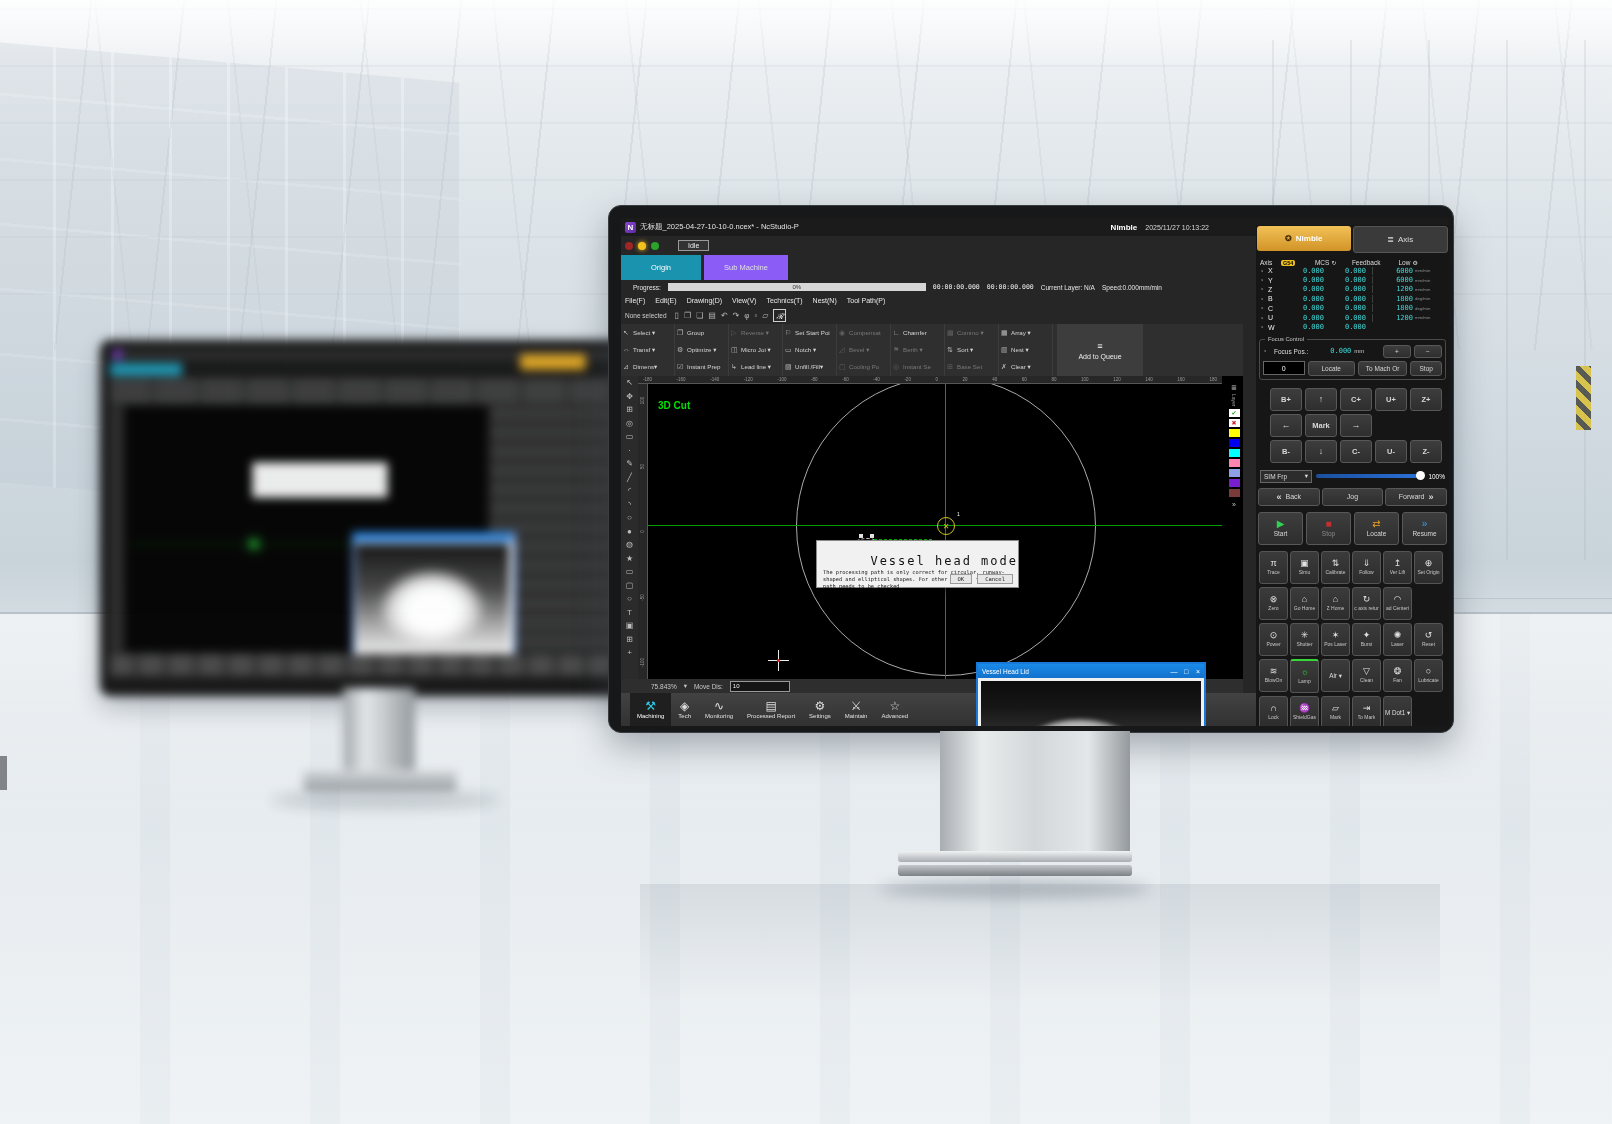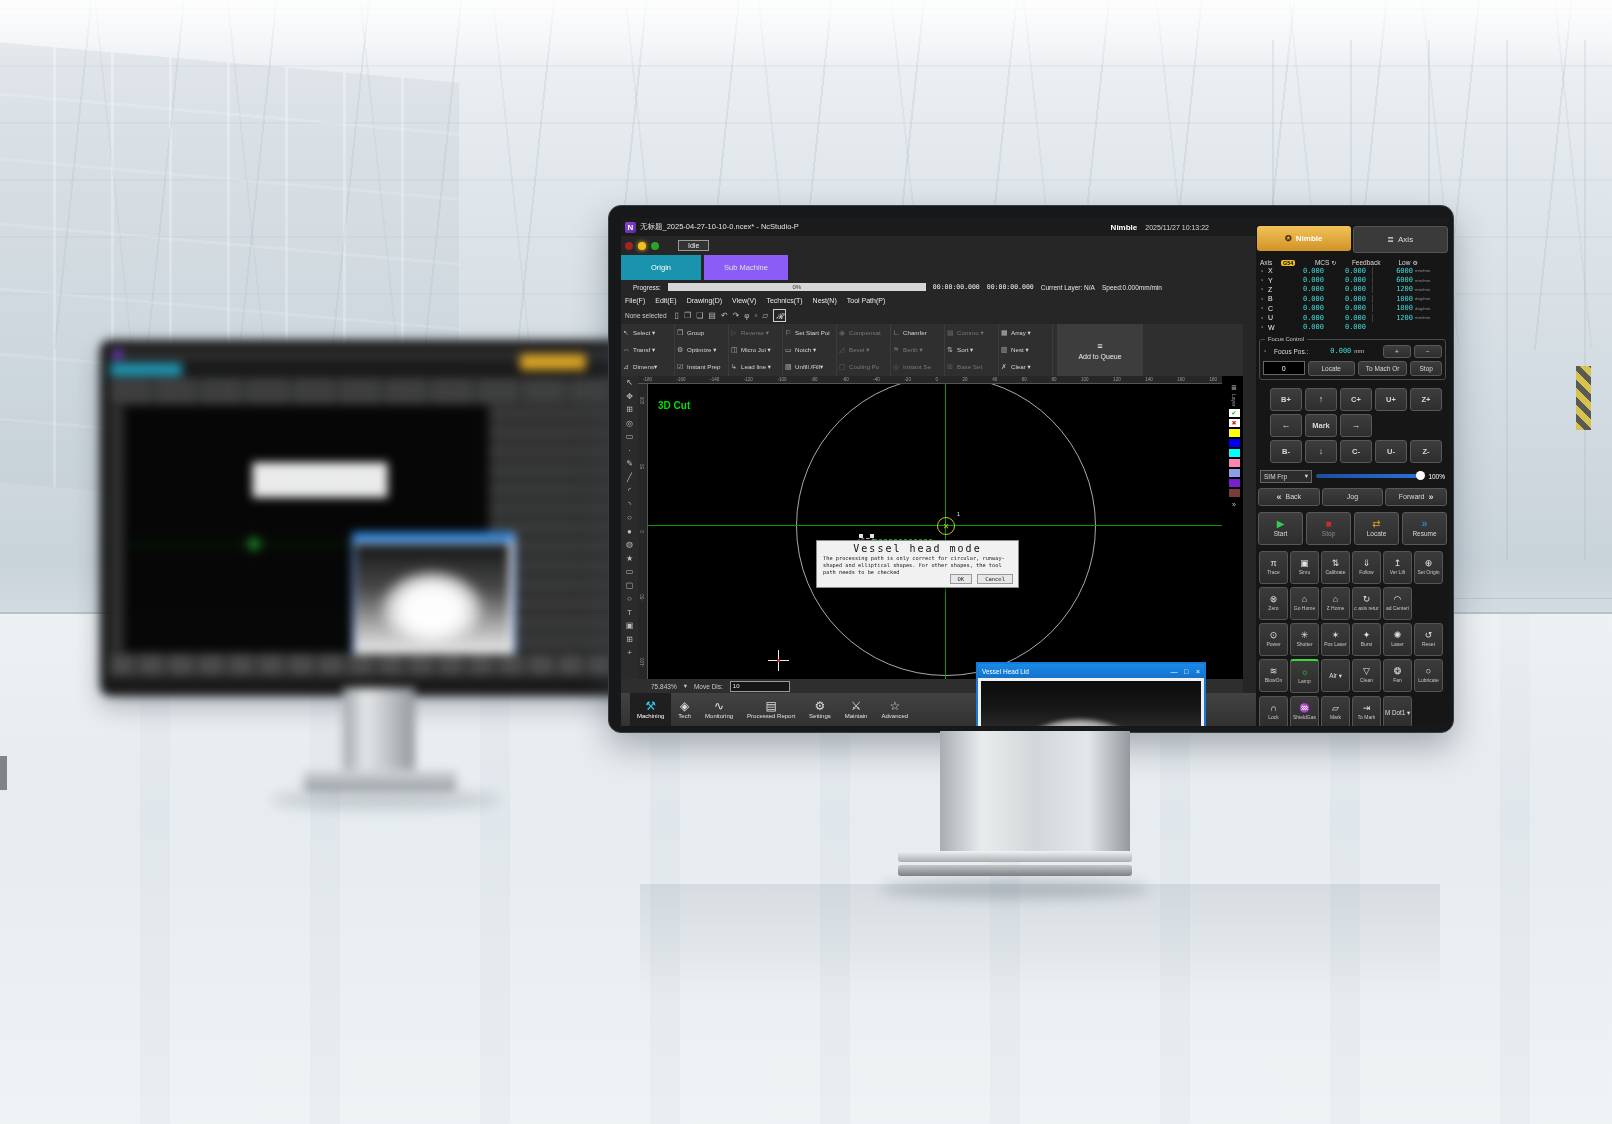--- a/index.html
+++ b/index.html
@@ -122,21 +122,21 @@
   .curd{position:absolute;left:129px;top:275px;width:3px;height:3px;background:#e02020;border-radius:50%;}
   .layerstrip{position:absolute;left:605px;top:8px;width:16px;display:flex;flex-direction:column;align-items:center;gap:2px;}
   .lsico{font-size:7px;color:#c8c8c8;}
   .vtext{font-size:5px;color:#9a9a9a;writing-mode:vertical-rl;}
   .chk{width:11px;height:8px;background:#fff;font-size:6px;display:flex;align-items:center;justify-content:center;}
   .chk.g{color:#1a9a1a;} .chk.x{color:#c22;}
   .sw{width:11px;height:8px;}
   .expander{font-size:7px;color:#c2c2c2;margin-top:2px;}
   
   .dlg{position:absolute;left:195px;top:164px;width:201px;height:46px;background:#f1f1f1;border:1px solid #8a8a8a;box-shadow:2px 3px 7px rgba(0,0,0,.55);z-index:7;font-family:"DejaVu Sans Mono",monospace;}
-  .dlgt{text-align:center;font-size:10px;letter-spacing:2px;color:#111;margin-top:2px;}
+  .dlgt{text-align:right;font-size:12px;letter-spacing:2px;color:#111;margin-top:13px;}
   .dlgb{font-size:5.3px;color:#181818;padding:1px 6px 0;line-height:1.35;}
   .dlgbtns{position:absolute;right:5px;bottom:3px;display:flex;gap:5px;}
   .dbtn{border:1px solid #9a9a9a;background:#e7e7e7;font-size:5.5px;color:#222;padding:0 7px;line-height:8px;}
   
   .vwin{position:absolute;left:355px;top:286px;width:230px;height:169px;border:2px solid #1879d8;background:#f0f0f0;z-index:6;box-sizing:border-box;}
   .vbar{height:14px;background:linear-gradient(180deg,#1a8ae8,#1372cc);display:flex;align-items:center;}
   .vttl{flex:1;color:#fff;font-size:6.5px;padding-left:4px;}
   .vctl{width:12px;text-align:center;color:#fff;font-size:7px;}
   .vport{margin:3px;height:145px;background:linear-gradient(180deg,#0c0c0c,#161616 18%,#3a3a3a 45%,#8a8a8a 70%,#d8d8d8 88%,#efefef);position:relative;overflow:hidden;}
   .blob{position:absolute;left:16%;top:26%;width:58%;height:56%;border-radius:50%;filter:blur(2px);

